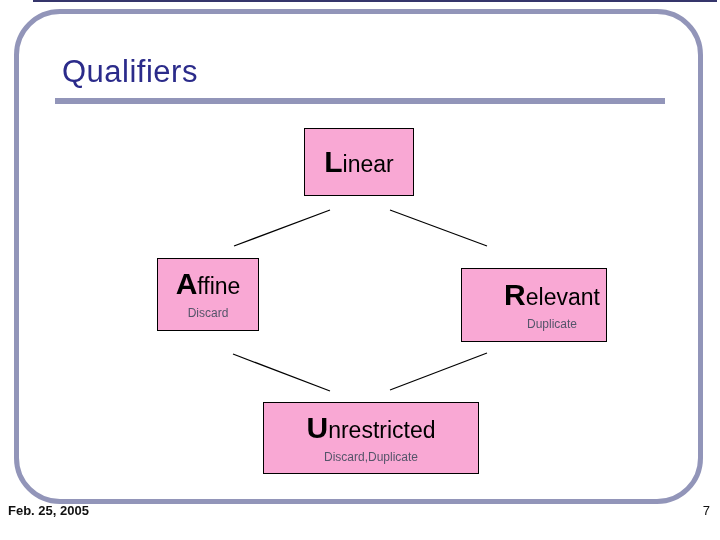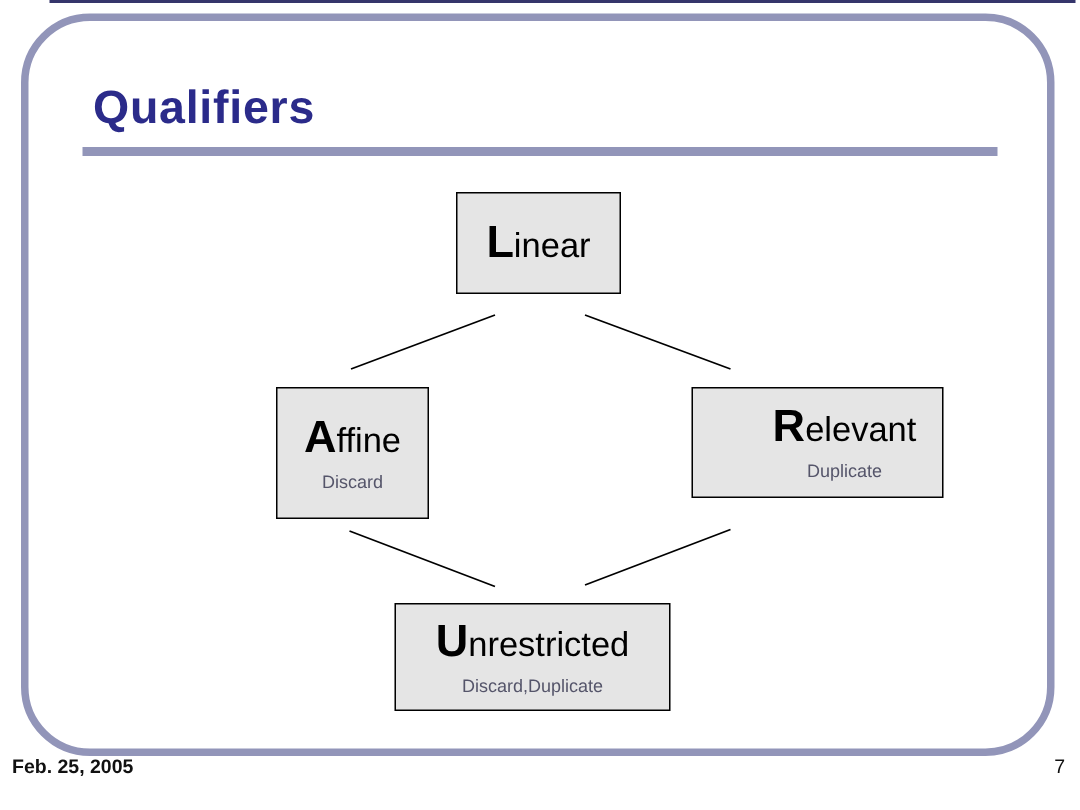--- a/index.html
+++ b/index.html
@@ -8,41 +8,41 @@
     font-family:"Liberation Sans",sans-serif;overflow:hidden;
   }
   .frame{
     position:absolute;left:14px;top:9px;width:679px;height:485px;
     border:5px solid #9295B9;border-radius:46px;background:transparent;
   }
   .top-accent{
     position:absolute;left:33px;top:0;width:684px;height:2px;background:#35356B;
   }
   .title{
-    position:absolute;left:62px;top:54px;font-size:31px;font-weight:bold;
+    position:absolute;left:62px;top:54px;font-size:31px;font-weight:normal;
     color:#2B2B8A;letter-spacing:0.5px;white-space:nowrap;
   }
   .title-underline{
     position:absolute;left:55px;top:98px;width:610px;height:6px;background:#9295B9;
   }
   .edges{position:absolute;left:0;top:0;width:720px;height:540px;pointer-events:none;}
   .edges line{stroke:#000000;stroke-width:1.2px;}
   .node{
-    position:absolute;border:1.5px solid #000000;background:#e5e5e5;
+    position:absolute;border:1.5px solid #000000;background:#f9a8d4;
     display:flex;flex-direction:column;align-items:center;justify-content:center;
     text-align:center;box-sizing:border-box;
   }
   .node .main{line-height:1;color:#000000;white-space:nowrap;}
   .node .initial{font-size:30px;font-weight:bold;}
   .node .rest{font-size:23px;}
   .node .sublabel{font-size:12px;color:#55556A;margin-top:7px;white-space:nowrap;}
   .node-linear{left:304px;top:128px;width:110px;height:68px;}
-  .node-affine{left:157px;top:258px;width:102px;height:88px;margin-left:27px;}
-  .node-relevant{left:461px;top:258px;width:168px;height:74px;padding-left:36px;}
-  .node-unrestricted{left:263px;top:402px;width:184px;height:72px;}
+  .node-affine{left:157px;top:258px;width:102px;height:73px;}
+  .node-relevant{left:461px;top:268px;width:146px;height:74px;padding-left:36px;}
+  .node-unrestricted{left:263px;top:402px;width:216px;height:72px;}
   .footer-date{
     position:absolute;left:8px;top:503px;font-size:13px;color:#111111;white-space:nowrap;font-weight:bold;
   }
   .page-number{
     position:absolute;right:10px;top:503px;font-size:13px;color:#111111;
   }
 </style>
 </head>
 <body>
 

